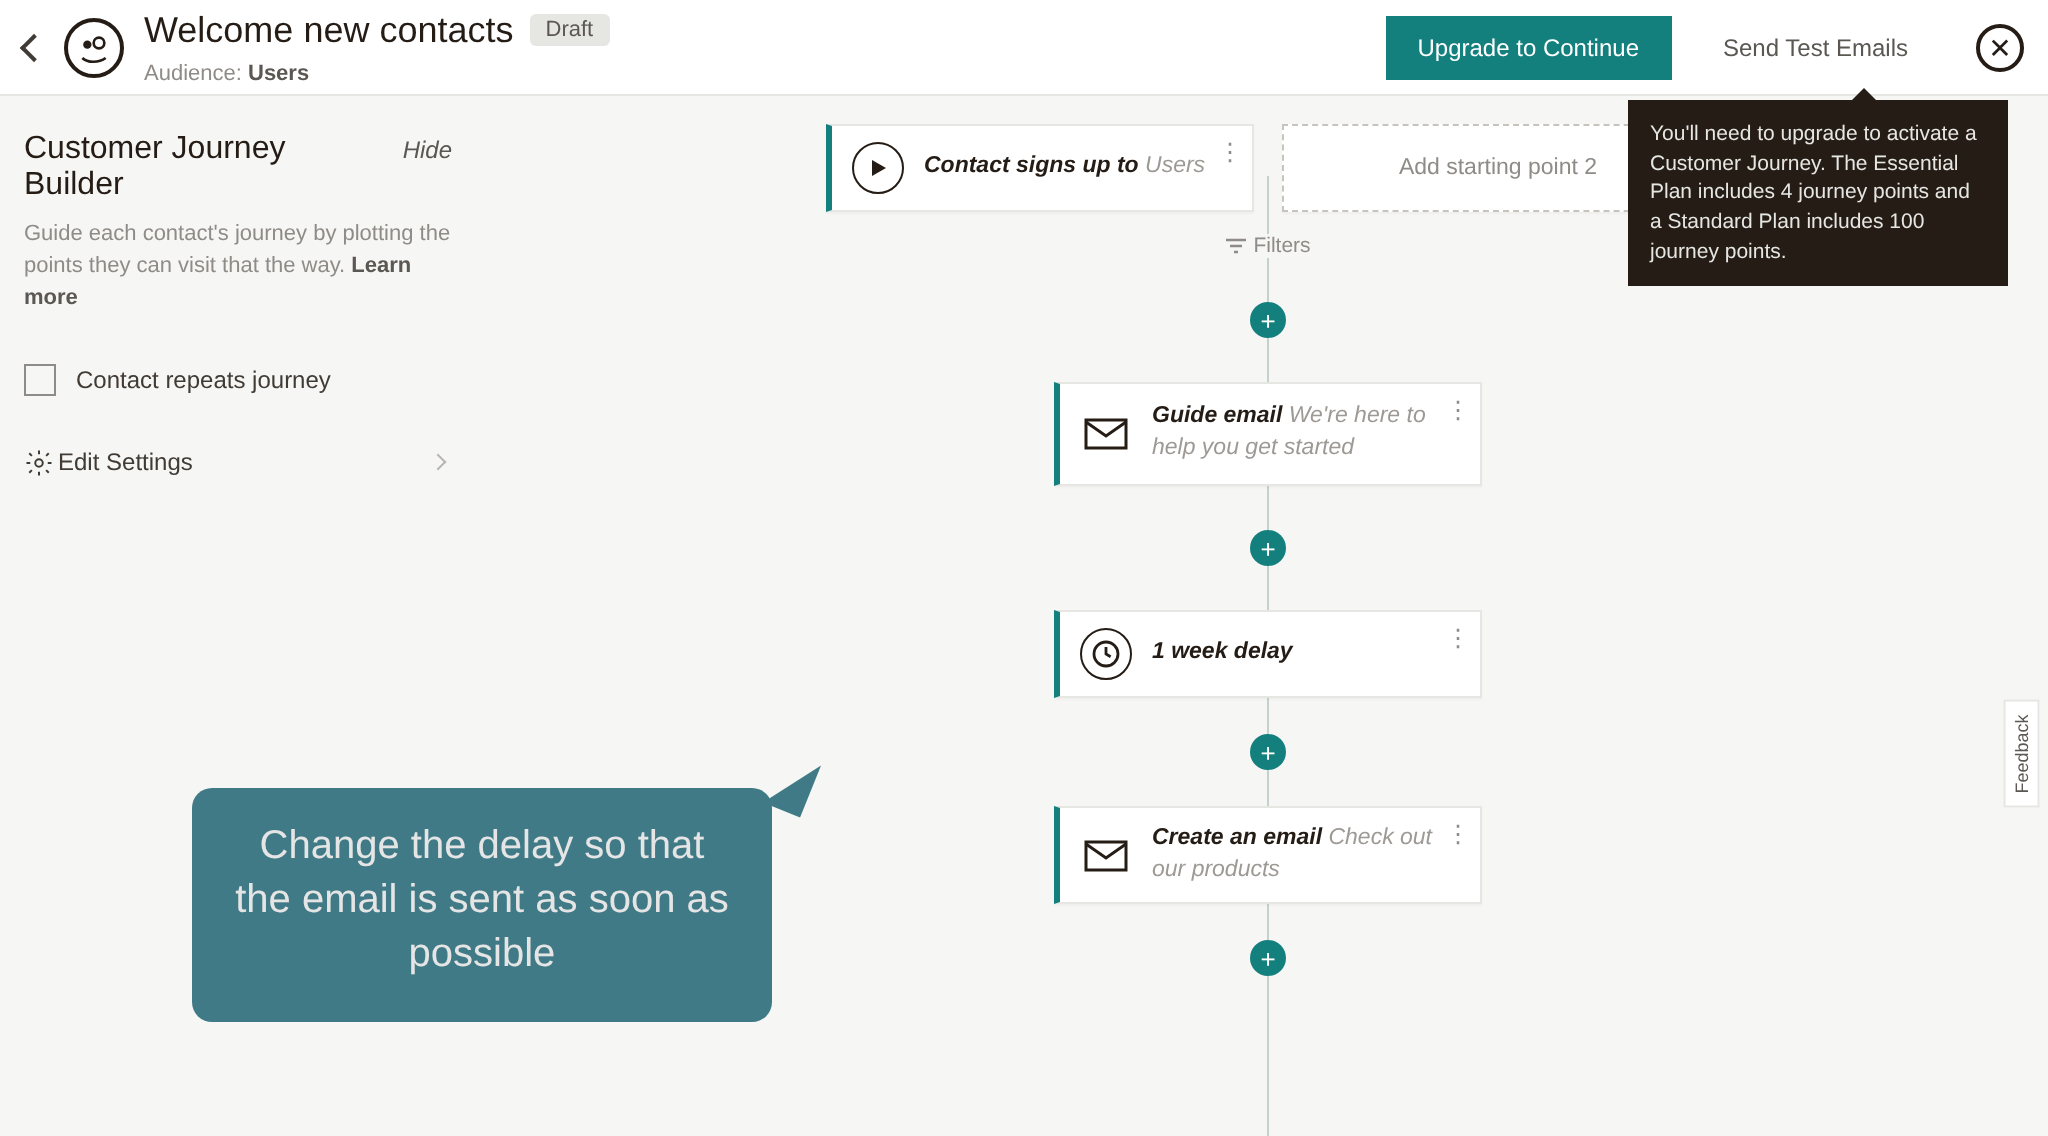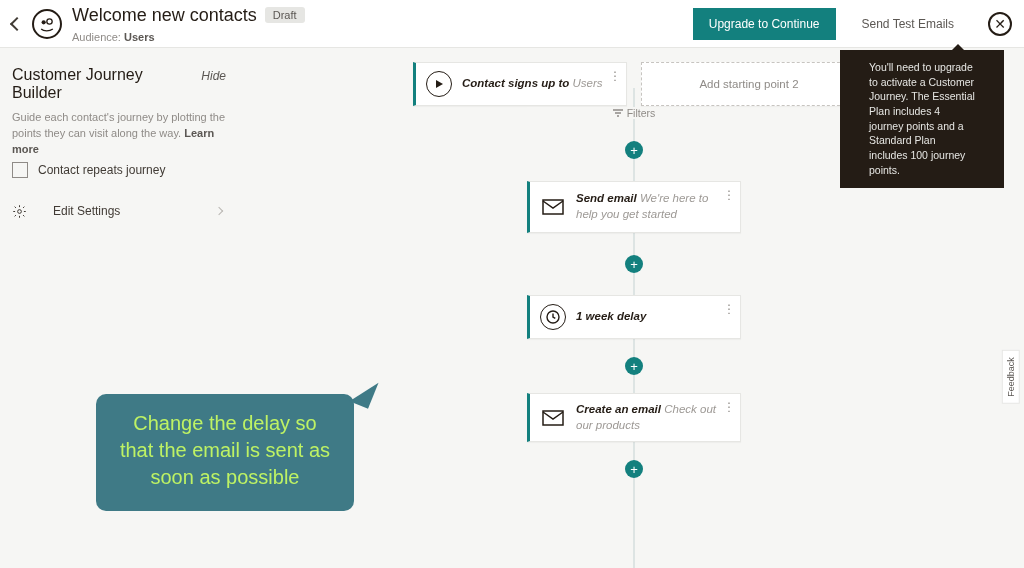--- a/index.html
+++ b/index.html
@@ -57,23 +57,23 @@
     width: 24px; height: 24px;
     border: 2px solid #241c15; border-radius: 50%;
     display: flex; align-items: center; justify-content: center;
     font-size: 14px; cursor: pointer; margin-left: 8px;
   }
 
   
   .upgrade-tip {
     position: absolute;
     top: 50px; right: 20px;
-    width: 164px;
+    width: 190px;
     background: #241c15; color: #e6e6e3;
-    padding: 10px 29px; font-size: 10.5px;
+    padding: 10px 11px; font-size: 10.5px;
     line-height: 1.4;
     z-index: 40;
   }
   .upgrade-tip::before {
     content: ""; position: absolute; top: -6px; left: 112px;
     border-left: 6px solid transparent;
     border-right: 6px solid transparent;
     border-bottom: 6px solid #241c15;
   }
 
@@ -86,28 +86,28 @@
   .sb-head { display: flex; align-items: baseline; gap: 12px; }
   .sb-title { font-size: 16px; font-weight: 400; color: #241c15; }
   .sb-hide { font-size: 12px; color: #5b5753; margin-left: auto; cursor: pointer; font-style: italic;}
   .sb-desc {
     font-size: 11px; color: #8f8b87; line-height: 1.45;
     margin-top: 8px;
   }
   .sb-desc a { color: #5b5753; font-weight: 600; text-decoration: none; }
   .sb-row {
     display: flex; align-items: center; gap: 10px;
-    margin-top: 4px; font-size: 12px; color: #413b35;
+    margin-top: 24px; font-size: 12px; color: #413b35;
   }
   .chk {
     width: 16px; height: 16px;
     border: 1.5px solid #8f8b87;
   }
   .sb-settings {
-    display: flex; align-items: center; gap: 26px;
+    display: flex; align-items: center; gap: 2px;
     margin-top: 26px; font-size: 12px; color: #413b35;
     cursor: pointer;
     padding-right: 4px;
   }
   .sb-settings .chev {
     margin-left: auto;
     width: 6px; height: 6px;
     border-right: 1.5px solid #b9b6b2;
     border-bottom: 1.5px solid #b9b6b2;
     transform: rotate(-45deg);
@@ -160,44 +160,44 @@
     border: 1.5px solid #241c15; border-radius: 50%;
     display: flex; align-items: center; justify-content: center;
     margin-right: 10px;
     flex-shrink: 0;
   }
   .card .ico.square { border-radius: 0; border: none; }
   .card .txt { line-height: 1.35; color:#241c15; font-weight:600;font-style:italic;}
   .card .txt .sub { color: #9d9995; font-weight: 400; }
   .filters {
     text-align: center; font-size: 10.5px; color: #8f8b87;
-    margin: 1px auto 0;
+    margin: 11px auto 0;
     display: flex; align-items: center; gap: 4px; justify-content: center;
     cursor: pointer;
     width: 214px;
     background:#f6f6f4;
     position:relative; z-index:2;
   }
   .plus-dot {
     width: 18px; height: 18px; border-radius: 50%;
     background: #13807e; color: #fff;
     display: flex; align-items: center; justify-content: center;
     font-size: 13px; line-height: 13px;
     margin: 22px auto; cursor: pointer;
     position: relative; z-index: 2;
   }
   .spacing-short .plus-dot{ margin: 18px auto; }
 
   
   .callout {
     position: absolute;
     left: 96px; top: 394px;
-    width: 258px;
+    width: 290px;
     background: #3f7a86;
-    color: #bef264;
+    color: #e5e5e5;
     border-radius: 10px;
     padding: 16px 18px 20px;
     text-align: center;
     font-size: 20px;
     line-height: 1.35;
     z-index: 30;
     font-weight: 300;
   }
   .callout::after {
     content: "";
@@ -253,21 +253,21 @@
 <div class="upgrade-tip">You'll need to upgrade to activate a Customer Journey. The Essential Plan includes 4 journey points and a Standard Plan includes 100 journey points.</div>
 
 <div class="content">
 
   <div class="sidebar">
     <div class="sb-head">
       <span class="sb-title">Customer Journey Builder</span>
       <span class="sb-hide">Hide</span>
     </div>
     <p class="sb-desc">
-      <span>Guide each contact's journey by plotting the points they can visit along the way. </span><a href="#">Learn more</a>
+      <span>Guide each contact's journey by plotting the points they can visit that the way. </span><a href="#">Learn more</a>
     </p>
     <div class="sb-row">
       <span class="chk"></span>
       <span>Contact repeats journey</span>
     </div>
     <div class="sb-settings">
       <svg class="gear" viewBox="0 0 24 24">
           <circle cx="12" cy="12" r="3" fill="none" stroke="#413b35" stroke-width="1.6"></circle>
           <path d="M12 2v3M12 19v3M4.2 4.2l2.1 2.1M17.7 17.7l2.1 2.1M2 12h3M19 12h3M4.2 19.8l2.1-2.1M17.7 6.3l2.1-2.1" stroke="#413b35" stroke-width="1.6"></path>
         </svg>
@@ -303,21 +303,21 @@
       <div class="plus-dot">+</div>
 
       <div class="row">
         <div class="card" style="min-height:52px">
           <span class="ico square">
             <svg width="22" height="16" viewBox="0 0 22 16">
                 <rect x="1" y="1" width="20" height="14" fill="none" stroke="#241c15" stroke-width="1.5"></rect>
                 <path d="M1 2l10 7L21 2" fill="none" stroke="#241c15" stroke-width="1.5"></path>
               </svg>
           </span>
-          <span class="txt"><span>Send email </span><span class="sub">We're here to help you get started</span></span>
+          <span class="txt"><span>Guide email </span><span class="sub">We're here to help you get started</span></span>
           <span class="kebab">⋮</span>
         </div>
       </div>
 
       <div class="plus-dot">+</div>
 
       <div class="row">
         <div class="card">
           <span class="ico">
             <svg width="14" height="14" viewBox="0 0 14 14">

